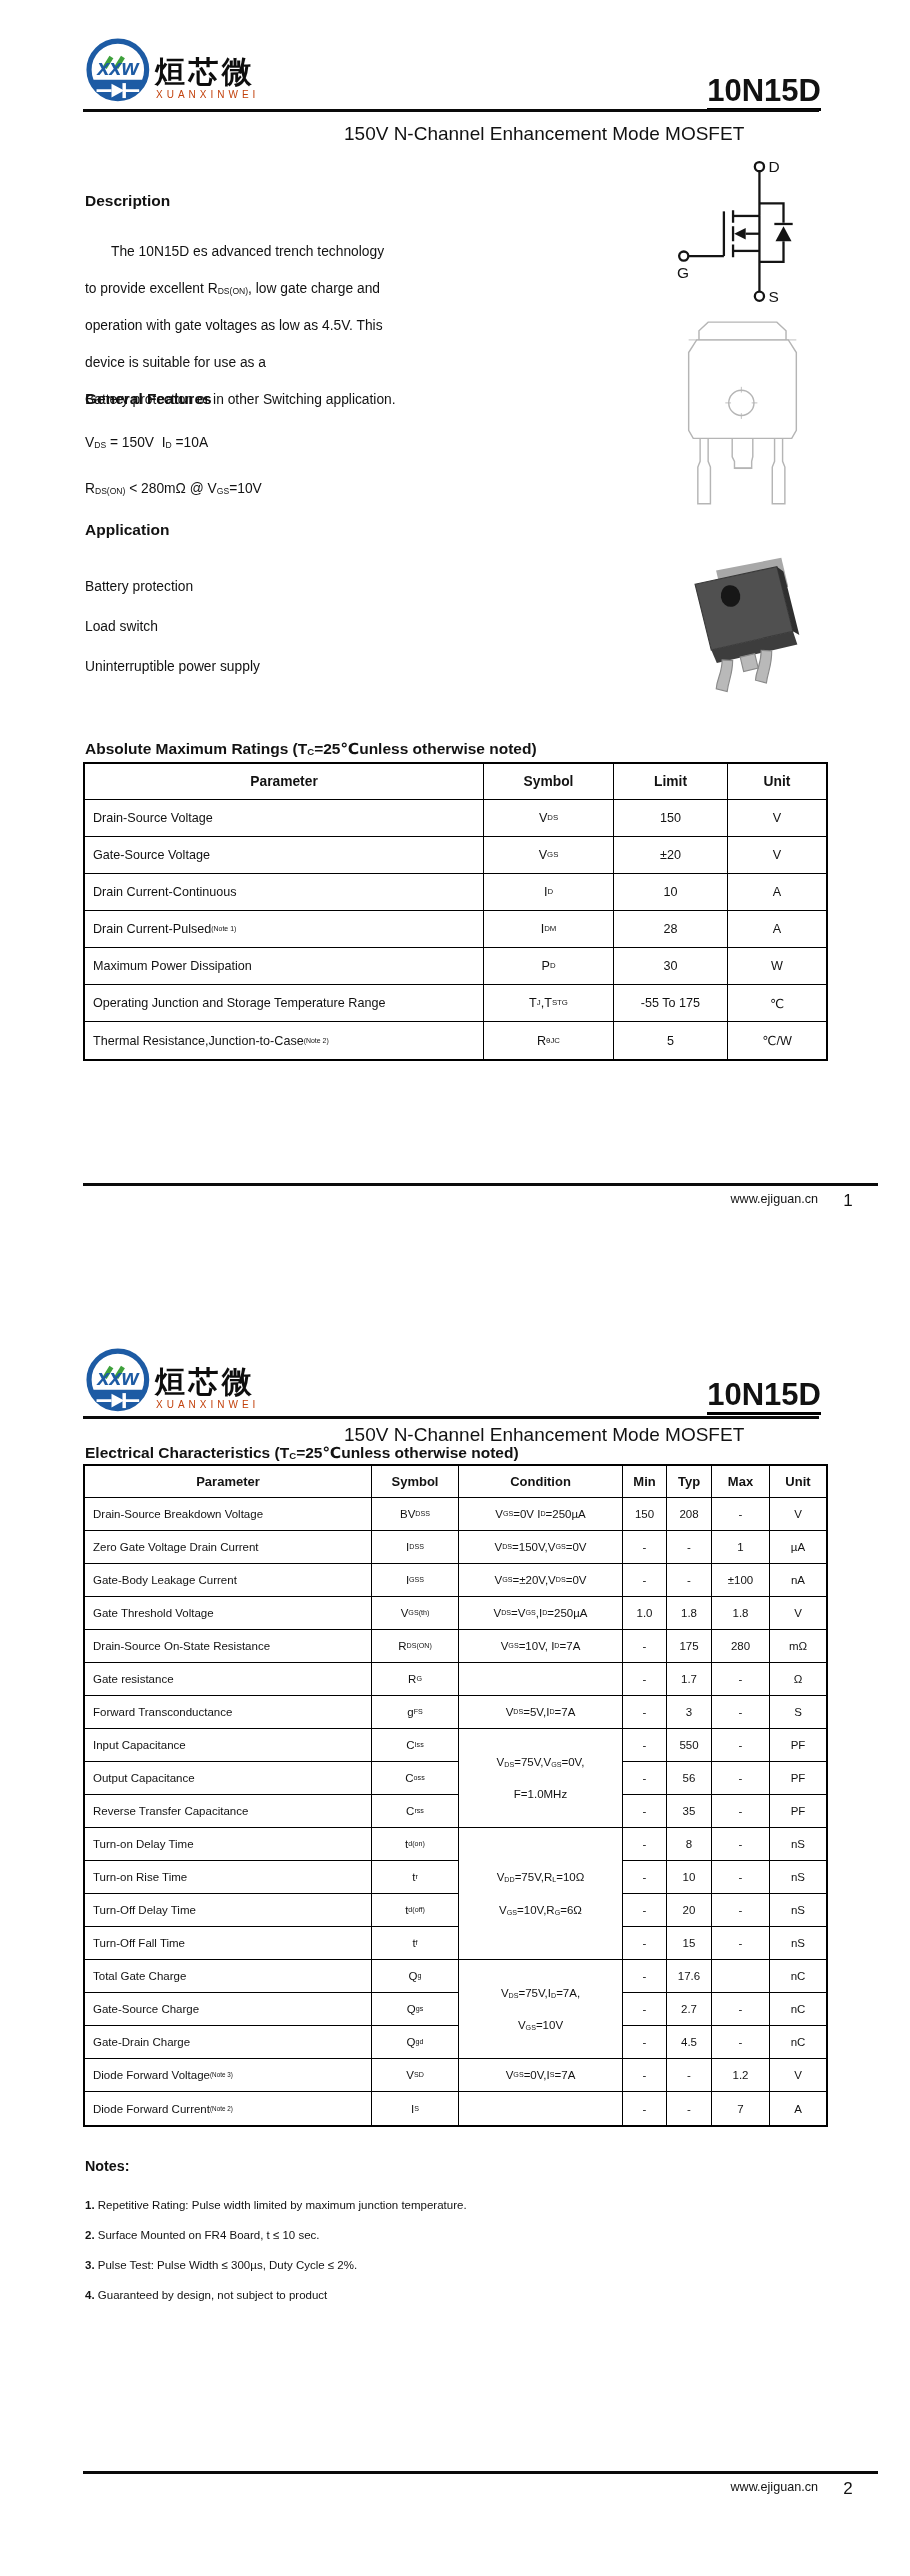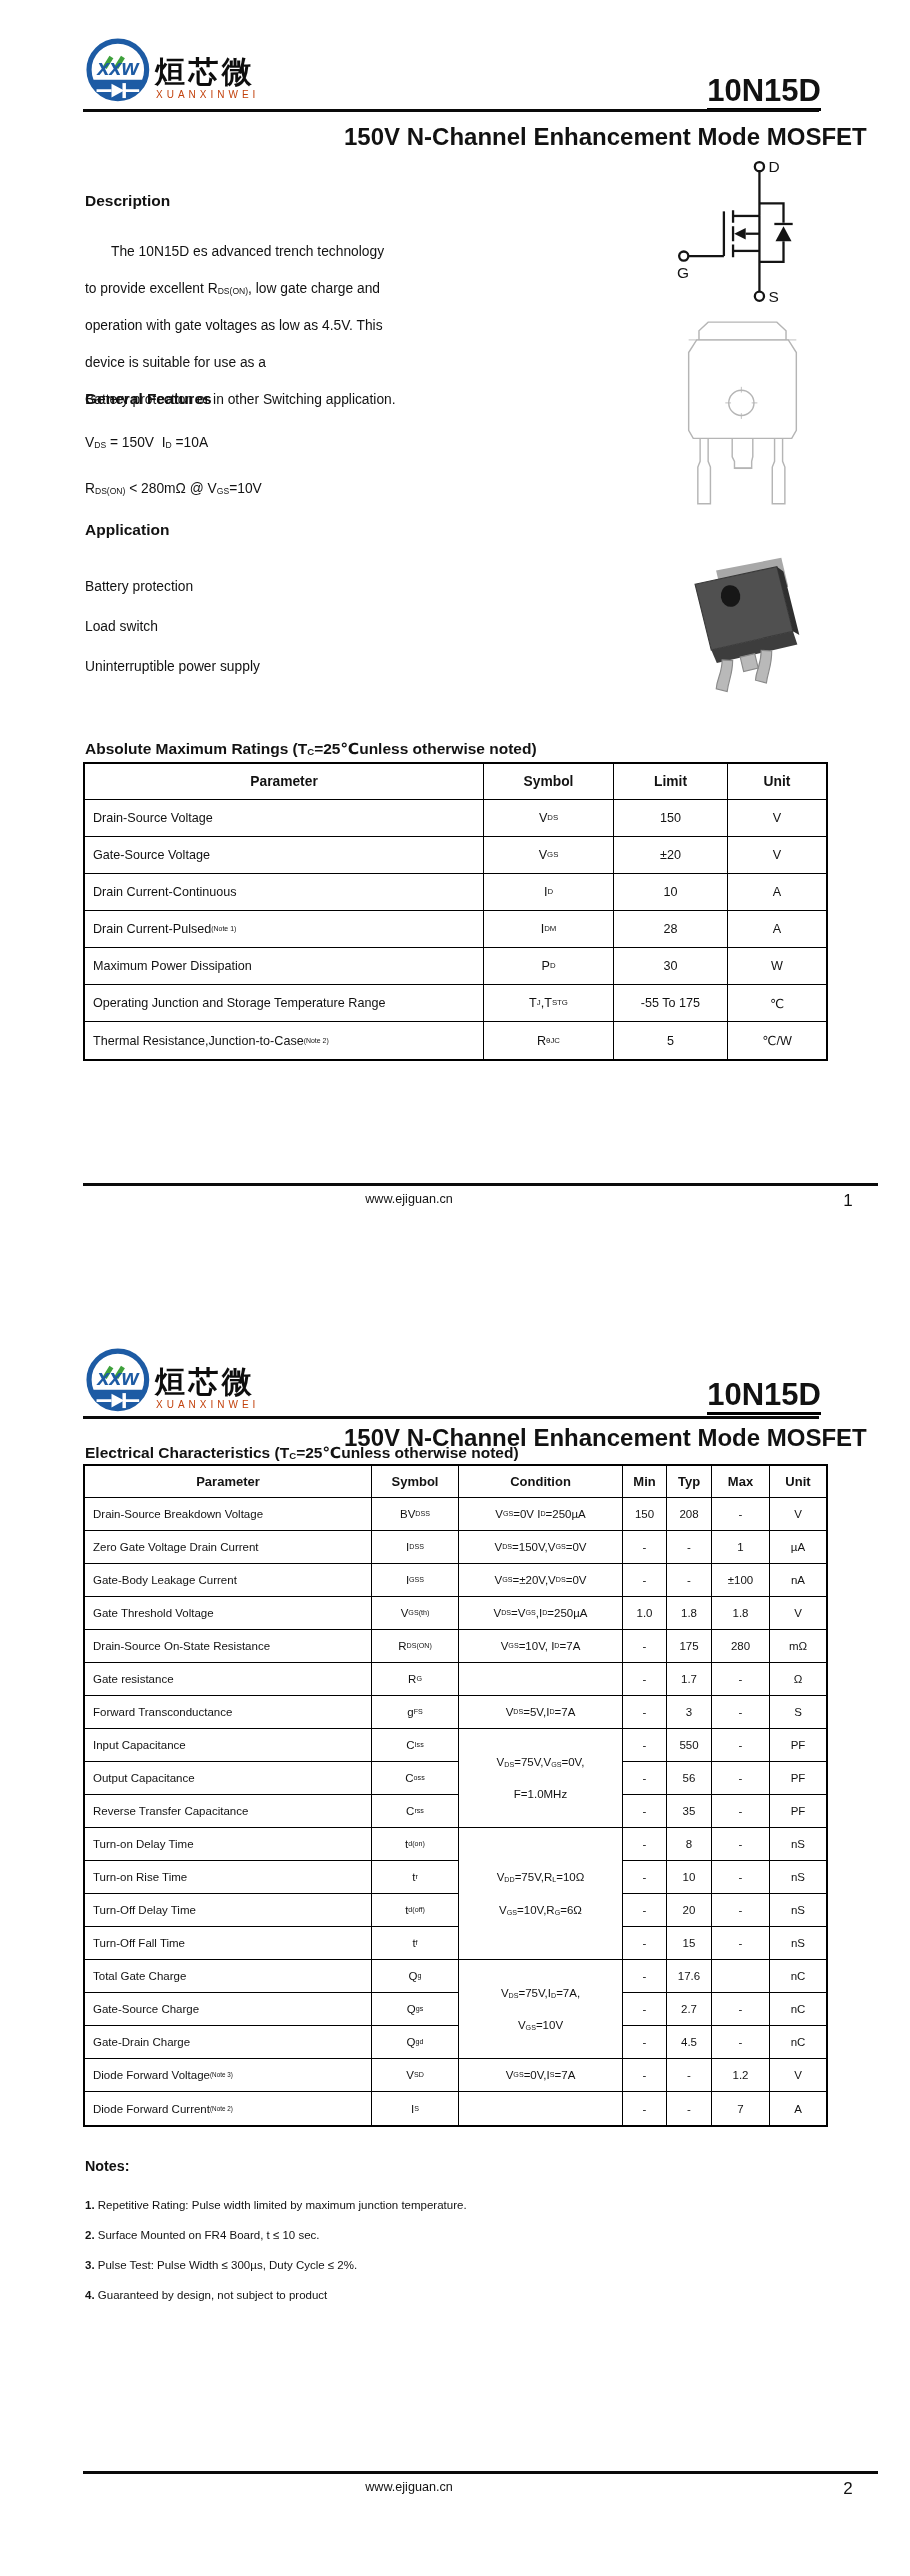--- a/index.html
+++ b/index.html
@@ -9,21 +9,21 @@
   .page{position:absolute;left:0;width:910px;height:1288px;background:#fff}
   #p1{top:0}
   #p2{top:1288px}
 
   
   .logo{width:298px;height:72px}
   .logo-cn{left:70px;top:15px;font-size:30px;font-weight:bold;color:#0d0d0d;letter-spacing:3.4px;white-space:nowrap}
   .logo-en{left:71px;top:52px;font-size:10px;color:#c2410c;letter-spacing:4px;white-space:nowrap}
   .partnum{font-size:31px;font-weight:bold;border-bottom:3.4px solid #000;padding-bottom:0.6px;line-height:1.05;white-space:nowrap}
   .rule{left:83px;width:736px;height:3.4px;background:#0a0a0a}
-  .subtitle{left:344px;width:493px;text-align:right;font-size:24px;font-weight:bold;white-space:nowrap}
+  .subtitle{left:344px;width:493px;text-align:left;font-size:19px;font-weight:normal;white-space:nowrap}
 
   
   .h2{font-size:15.5px;font-weight:bold}
   .textblock{left:85px;width:356px}
   .textblock .h2{margin:0 0 23px 0}
   .tline{font-size:13.8px;line-height:37px;white-space:nowrap}
   .feat .h2{margin-bottom:12px}
   .feat .tline{line-height:46px}
   .app .h2{margin-bottom:27.5px}
   .app .tline{line-height:40px}
@@ -56,21 +56,21 @@
   .r16{grid-row:16}.r17{grid-row:17}.r18{grid-row:18}.r19{grid-row:19}.r20{grid-row:20}
 
   
   .notes{left:85px;width:516px}
   .notes .nh{font-size:14.3px;font-weight:bold;margin-bottom:16px}
   .nitem{font-size:11.5px;line-height:30px;white-space:nowrap}
   .nitem b{font-weight:bold}
 
   
   .frule{left:83px;width:795px;height:2.9px;background:#0a0a0a;top:1183px}
-  .fsite{left:0;width:818px;top:1192px;text-align:center;font-size:12.6px}
+  .fsite{left:0;width:818px;top:1192px;text-align:right;font-size:12.6px}
   .fpage{left:831px;width:34px;top:1191px;text-align:center;font-size:17px}
 </style>
 </head>
 <body>
 
 <div class="page" id="p1">
 
   <div class="abs logo" style="left:85px;top:37px">
     <svg width="68" height="68" viewBox="0 0 118 118">
       <circle cx="57" cy="57" r="50" fill="#ffffff" stroke-width="9" stroke="#1d5ba4"></circle>

